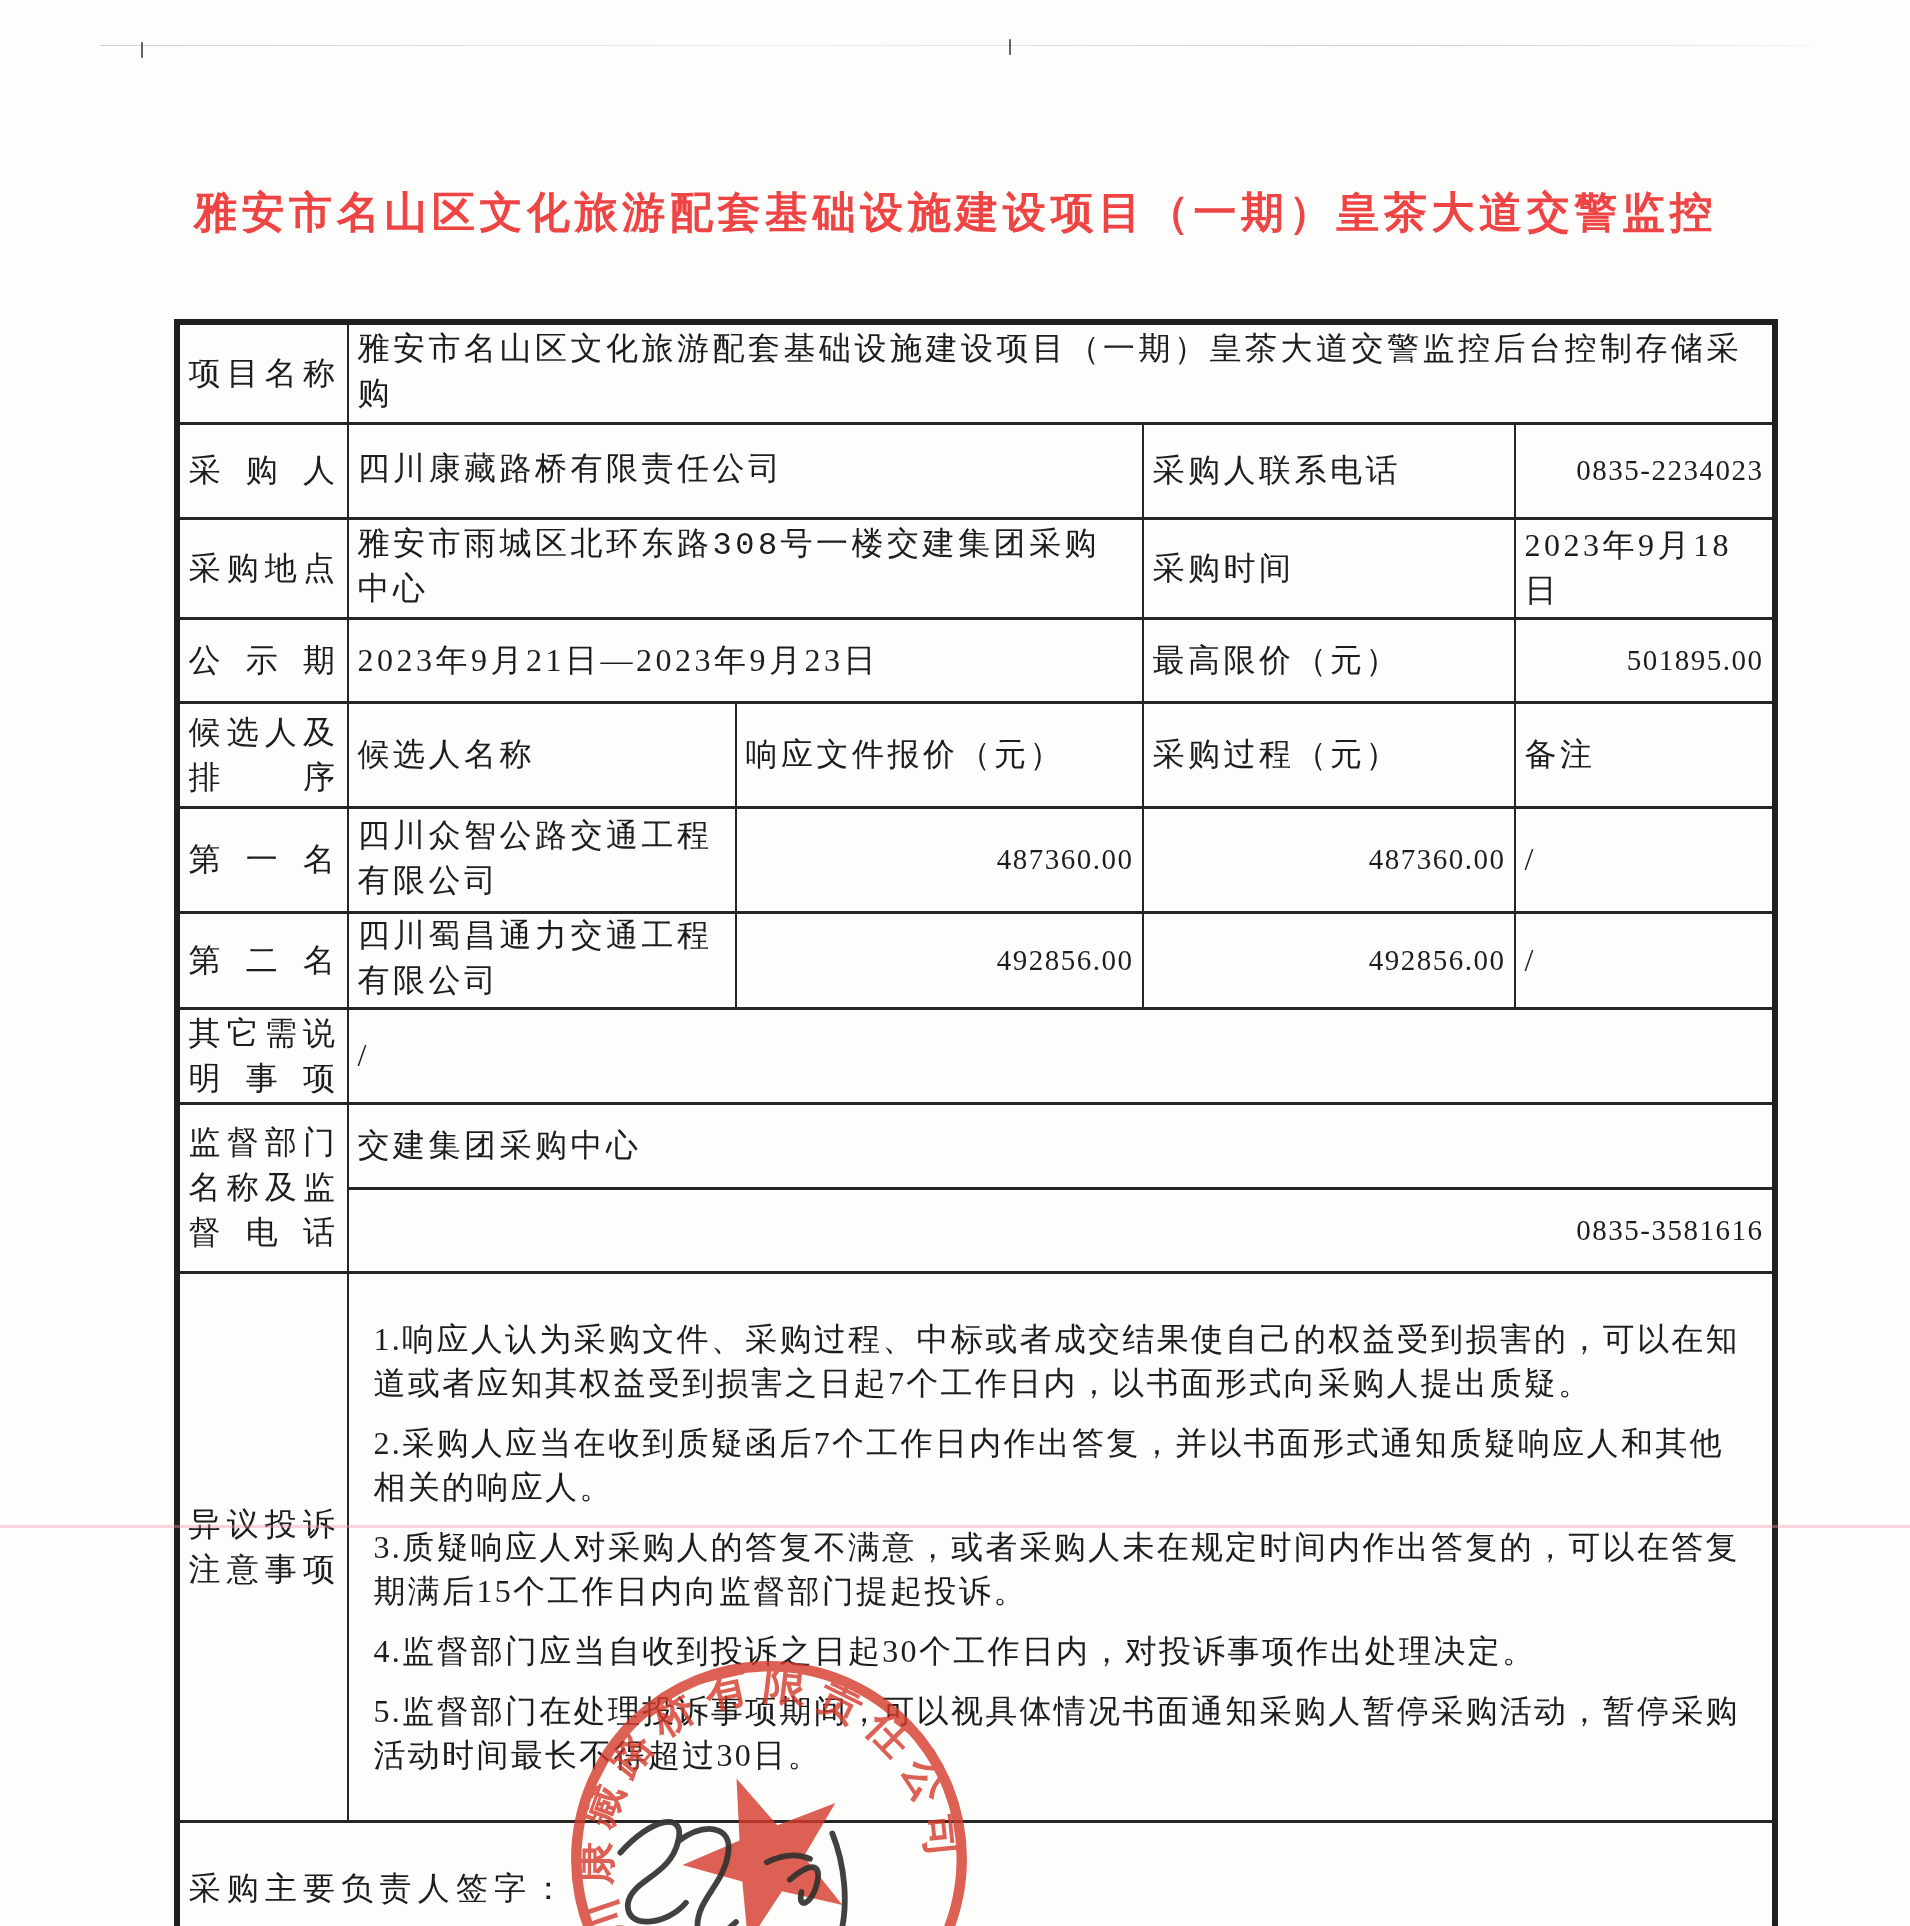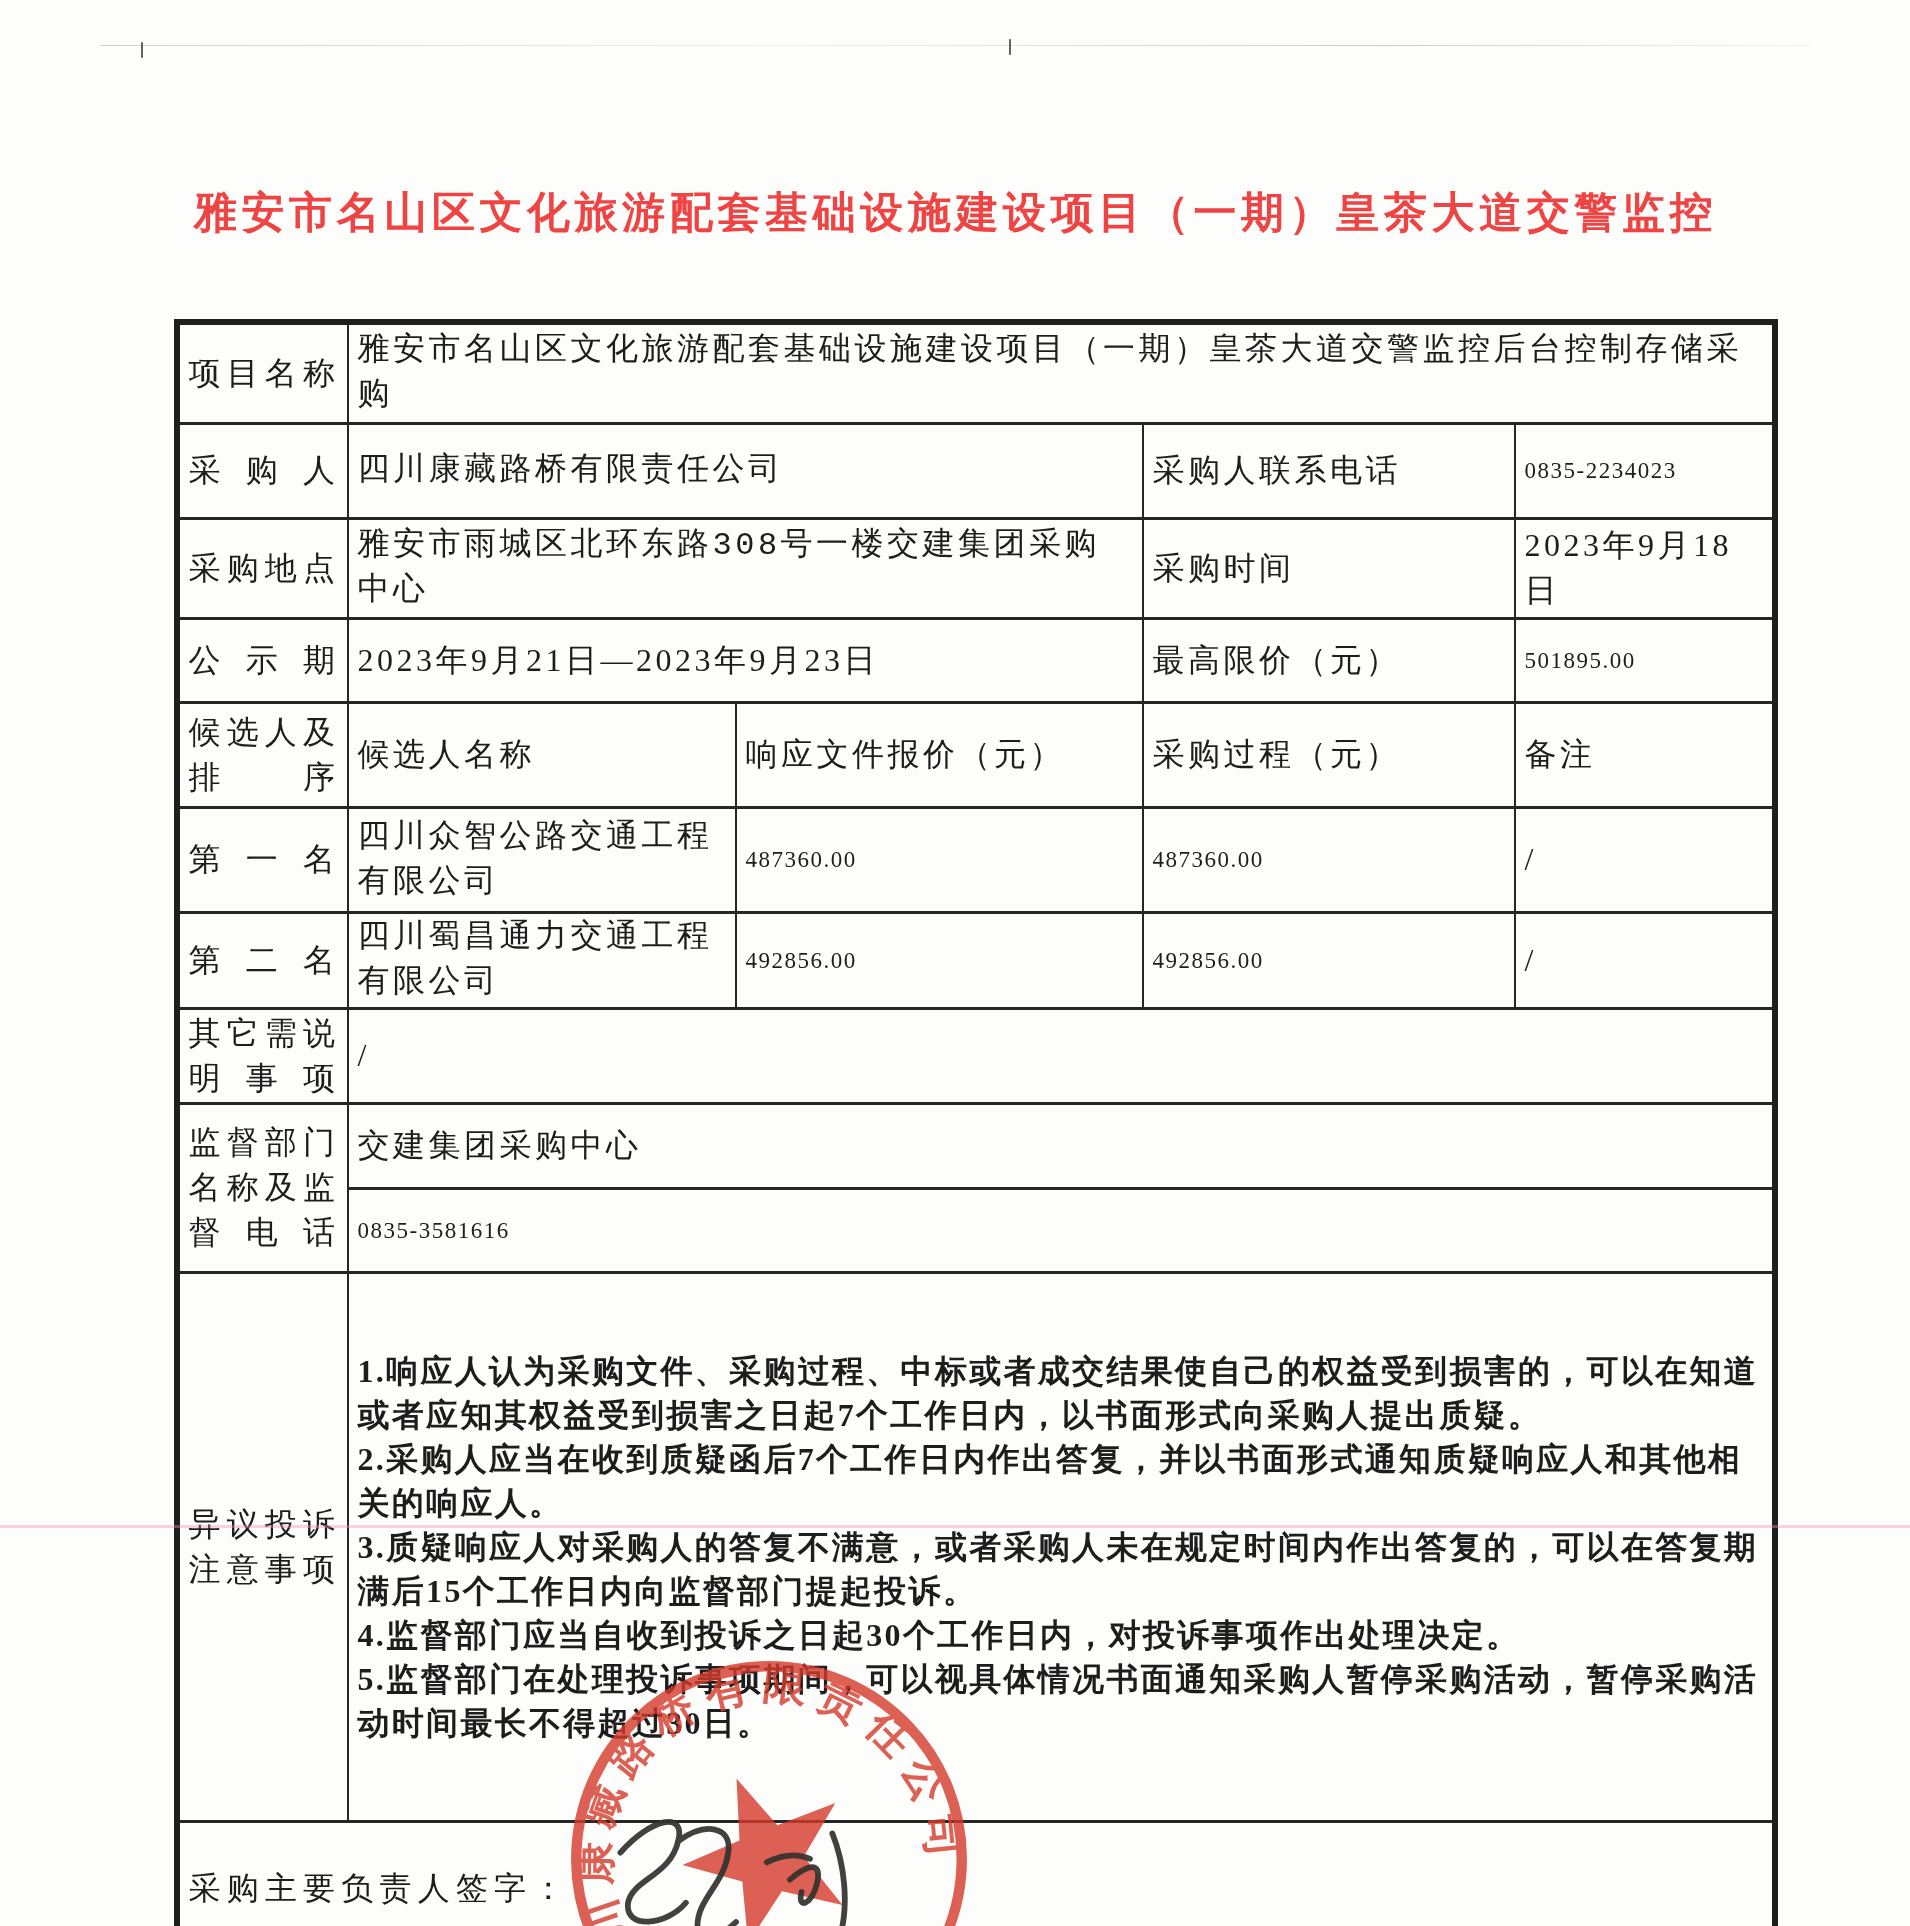--- a/index.html
+++ b/index.html
@@ -19,24 +19,24 @@
     border-collapse:collapse;table-layout:fixed;
     font-size:32px;letter-spacing:3.5px;line-height:45px;
     border:6.2px solid #1f1f1f;
   }
   table.doc td{
     border:2.7px solid #262626;border-top-width:3.5px;border-bottom-width:3.5px;
     padding:0 8.5px;vertical-align:middle;overflow:hidden;
   }
   td.lab{text-align:justify;text-align-last:justify;text-justify:inter-character;padding:0 7.7px;}
   td.ctr{}
-  td.num{text-align:left;font-size:23px;letter-spacing:1.5px;margin-top:37px;}
+  td.num{text-align:right;font-size:29px;letter-spacing:1.5px;margin-top:37px;}
   td.val{text-align:left;font-family:Liberation Mono, monospace;}
   td.obj{padding:0 27px 0 13.5px;letter-spacing:2.3px;line-height:44px;}
-  td.obj p{margin:0;font-weight:bold;}
+  td.obj p{margin:16px;}
   td.sig{padding-left:25px;letter-spacing:6.2px;}
   
   .stamp-svg{position:absolute;left:530px;top:1620px;width:478px;height:478px;}
   .sign-svg{position:absolute;left:551px;top:1764px;width:501px;height:239px;}
   
   .scanline{position:absolute;left:0;width:1911px;height:2.7px;background:rgba(243,148,170,0.40);}
   .scanline.l1{top:1525px;}
   .topline{position:absolute;left:100px;top:45px;width:1710px;height:1.2px;
     background:linear-gradient(90deg,rgba(90,90,105,.28),rgba(120,120,140,.10) 40%,rgba(90,90,110,.30) 75%,rgba(140,140,150,.08));}
   .tick{position:absolute;width:2.3px;height:16px;background:#2e2e38;opacity:.75;border-radius:0.8px;}

